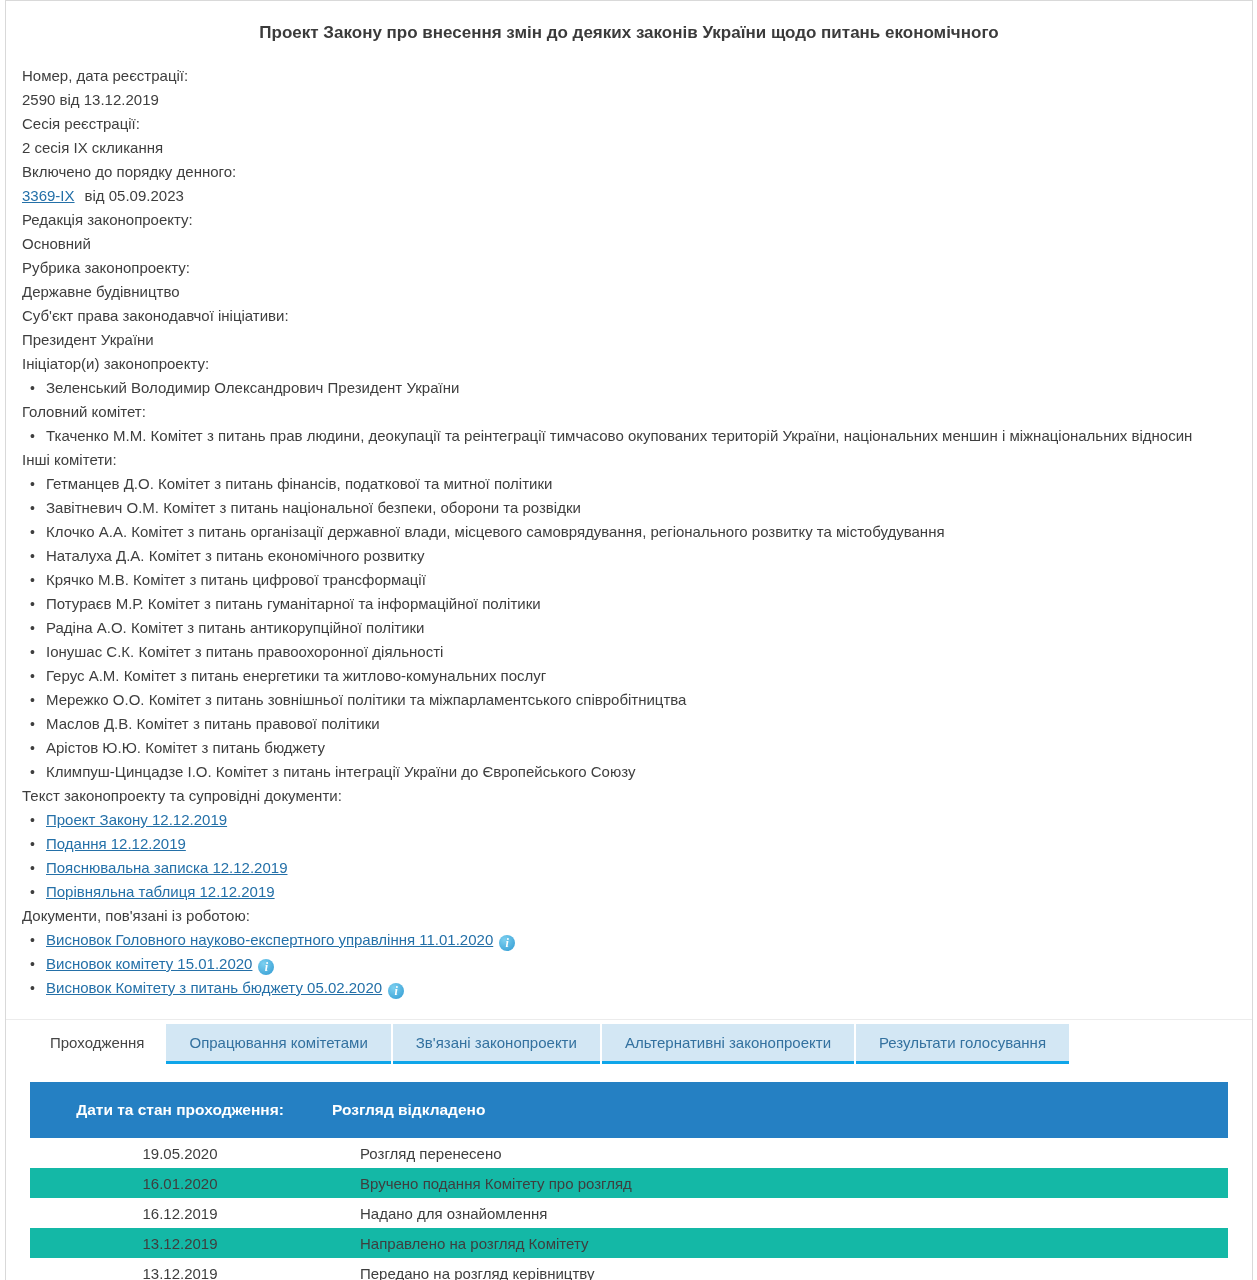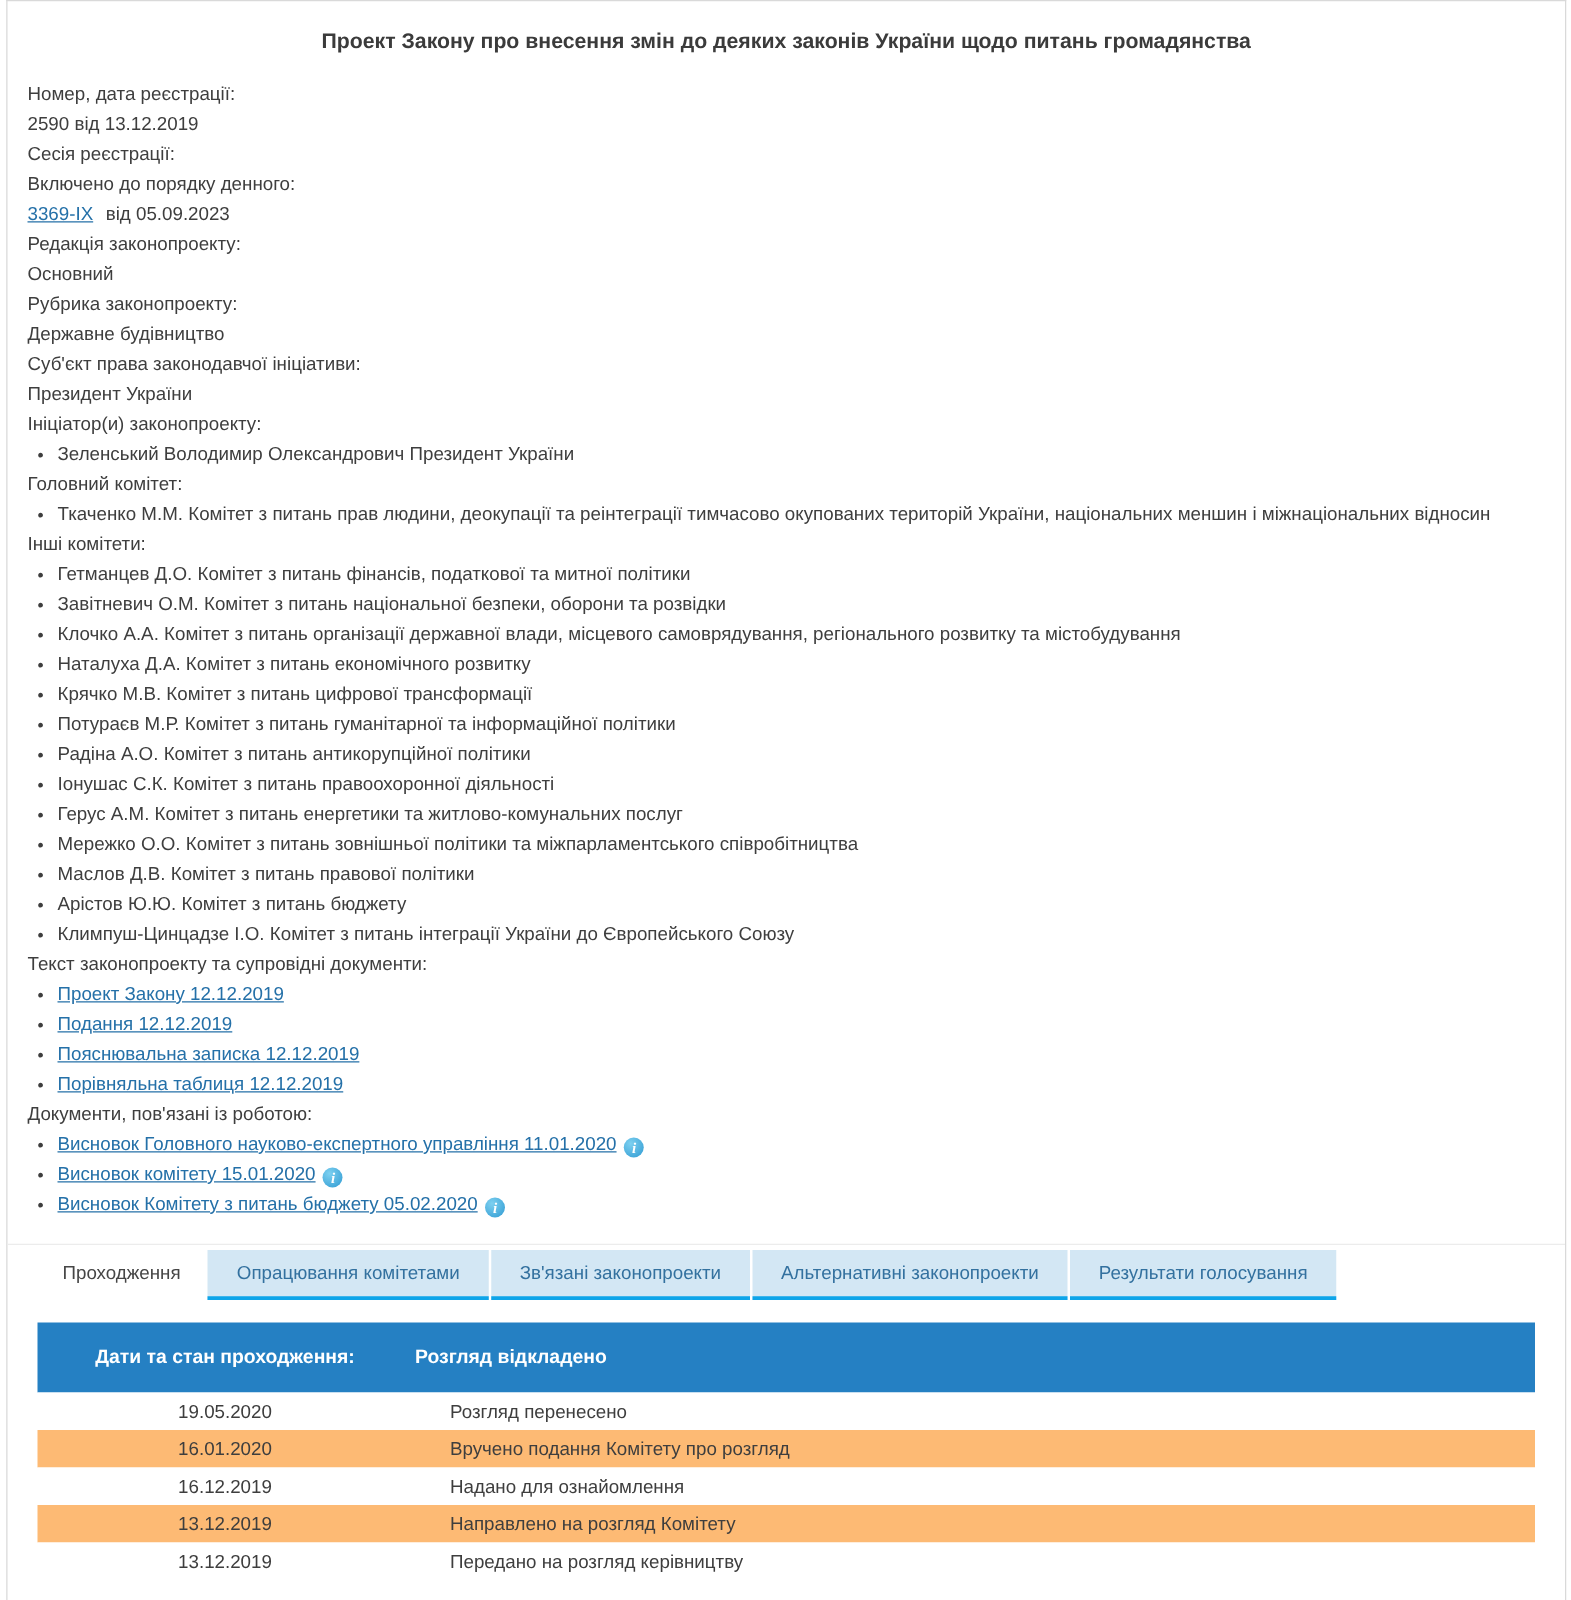--- a/index.html
+++ b/index.html
@@ -100,35 +100,36 @@
   }
   .row {
     display: flex;
     align-items: center;
     height: 30px;
     font-size: 15px;
     color: #3e3e3e;
     background: #fff;
     gap: 28px;
   }
-  .row.alt { background: #fdba74; align-items: center; }
+  .row.alt { background: #14b8a6; align-items: center; }
   .c1 { width: 300px; text-align: center; flex: 0 0 auto; }
   .c2 { padding-left: 2px; flex: 1 1 auto; }
 </style>
 </head>
 <body>
 
 <div class="page">
 
-  <div class="page-title">Проект Закону про внесення змін до деяких законів України щодо питань громадянства</div>
+  <div class="page-title">Проект Закону про внесення змін до деяких законів України щодо питань економічного</div>
 
   <div class="meta">
     <div class="line">Номер, дата реєстрації:</div>
     <div class="line">2590 від 13.12.2019</div>
     <div class="line">Сесія реєстрації:</div>
+    <div class="line">2 сесія IX скликання</div>
     <div class="line">Включено до порядку денного:</div>
     <div class="line"><a class="lnk">3369-IX</a><span class="sp"></span><span>від 05.09.2023</span></div>
     <div class="line">Редакція законопроекту:</div>
     <div class="line">Основний</div>
     <div class="line">Рубрика законопроекту:</div>
     <div class="line">Державне будівництво</div>
     <div class="line">Суб'єкт права законодавчої ініціативи:</div>
     <div class="line">Президент України</div>
     <div class="line">Ініціатор(и) законопроекту:</div>
     <div class="b"><span class="dot">•</span><span>Зеленський Володимир Олександрович Президент України</span></div>

